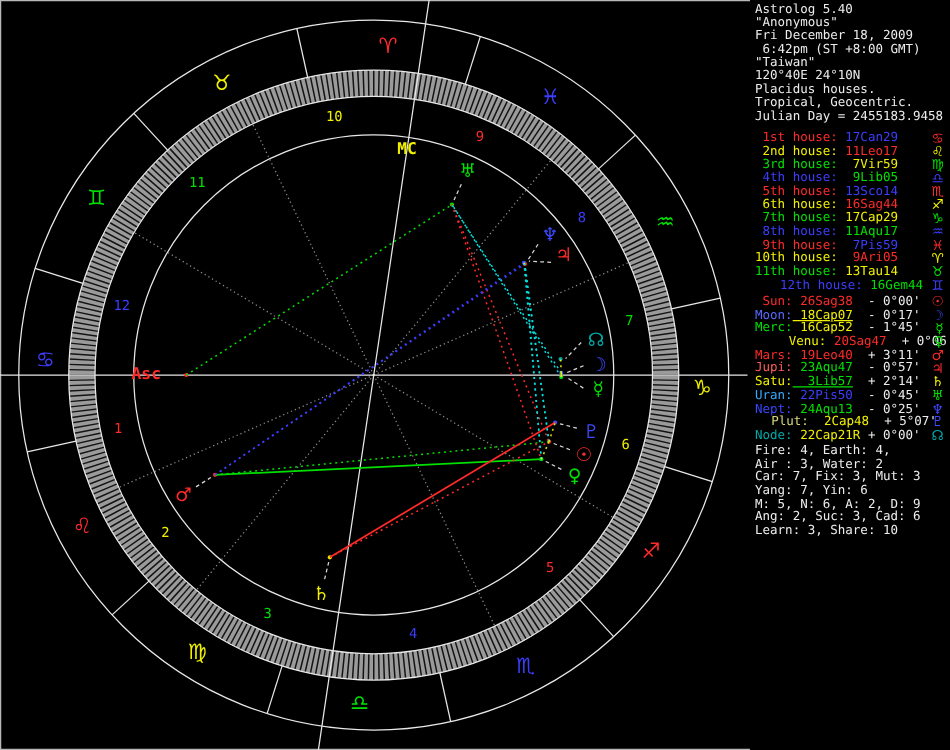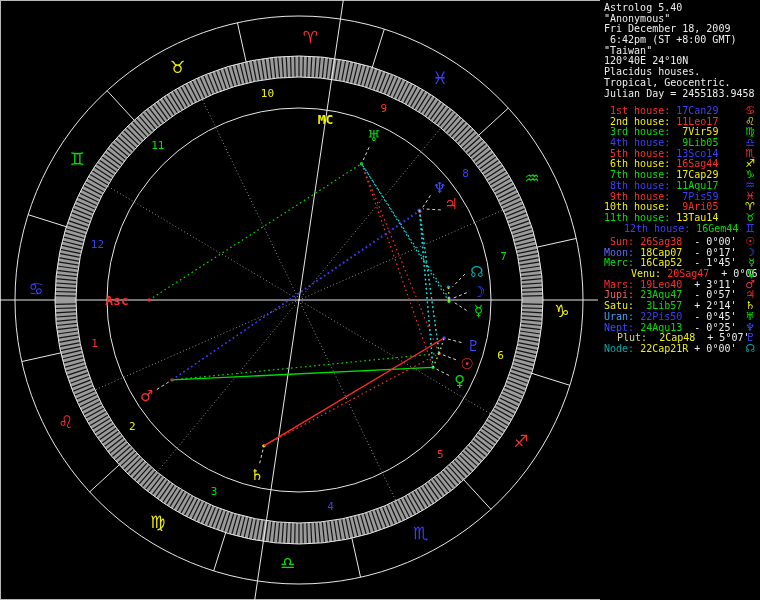--- a/index.html
+++ b/index.html
@@ -154,26 +154,35 @@
         <div class="prow"><span style="color: rgb(240, 240, 0);"> 6th house:</span><span style="color: rgb(255, 42, 42);"> 16Sag44</span><span class="g" style="color: rgb(240, 240, 0);">♐</span></div>
         <div class="prow"><span style="color: rgb(0, 224, 0);"> 7th house:</span><span style="color: rgb(240, 240, 0);"> 17Cap29</span><span class="g" style="color: rgb(0, 224, 0);">♑</span></div>
         <div class="prow"><span style="color: rgb(61, 61, 255);"> 8th house:</span><span style="color: rgb(0, 224, 0);"> 11Aqu17</span><span class="g" style="color: rgb(61, 61, 255);">♒</span></div>
         <div class="prow"><span style="color: rgb(255, 42, 42);"> 9th house:</span><span style="color: rgb(61, 61, 255);">  7Pis59</span><span class="g" style="color: rgb(255, 42, 42);">♓</span></div>
         <div class="prow"><span style="color: rgb(240, 240, 0);">10th house:</span><span style="color: rgb(255, 42, 42);">  9Ari05</span><span class="g" style="color: rgb(240, 240, 0);">♈</span></div>
         <div class="prow"><span style="color: rgb(0, 224, 0);">11th house:</span><span style="color: rgb(240, 240, 0);"> 13Tau14</span><span class="g" style="color: rgb(0, 224, 0);">♉</span></div>
         <div class="prow"><span style="color: rgb(61, 61, 255); margin-left: 20px;">12th house:</span><span style="color: rgb(0, 224, 0);"> 16Gem44</span><span class="g" style="color: rgb(61, 61, 255);">♊</span></div>
       </div>
     <div class="block" id="planet-list">
         <div class="prow"><span style="color: rgb(255, 42, 42);"> Sun:</span><span style="color: rgb(255, 42, 42);"> 26Sag38</span><span style="color: rgb(236, 236, 236);">  - 0°00'</span><span class="g" style="color: rgb(255, 42, 42);">☉</span></div>
-        <div class="prow"><span style="color: rgb(90, 106, 255);">Moon:</span><span style="color: rgb(240, 240, 0);"> 18Cap07</span><span style="color: rgb(236, 236, 236);">  - 0°17'</span><span class="g" style="color: rgb(61, 74, 255);">☽</span></div>
+        <div class="prow"><span style="color: rgb(90, 106, 255);">Moon:</span><span style="color: rgb(240, 240, 0); text-decoration: underline;"> 18Cap07</span><span style="color: rgb(236, 236, 236);">  - 0°17'</span><span class="g" style="color: rgb(61, 74, 255);">☽</span></div>
         <div class="prow"><span style="color: rgb(0, 224, 0);">Merc:</span><span style="color: rgb(240, 240, 0);"> 16Cap52</span><span style="color: rgb(236, 236, 236);">  - 1°45'</span><span class="g" style="color: rgb(0, 224, 0);">☿</span></div>
         <div class="prow"><span style="color: rgb(240, 240, 0); margin-left: 27px;">Venu:</span><span style="color: rgb(255, 42, 42);"> 20Sag47</span><span style="color: rgb(236, 236, 236);">  + 0°06'</span><span class="g" style="color: rgb(0, 224, 0);">♀</span></div>
         <div class="prow"><span style="color: rgb(255, 42, 42);">Mars:</span><span style="color: rgb(255, 42, 42);"> 19Leo40</span><span style="color: rgb(236, 236, 236);">  + 3°11'</span><span class="g" style="color: rgb(255, 42, 42);">♂</span></div>
         <div class="prow"><span style="color: rgb(255, 92, 92);">Jupi:</span><span style="color: rgb(0, 224, 0);"> 23Aqu47</span><span style="color: rgb(236, 236, 236);">  - 0°57'</span><span class="g" style="color: rgb(255, 42, 42);">♃</span></div>
-        <div class="prow"><span style="color: rgb(240, 240, 0); text-align: right;">Satu:</span><span style="color: rgb(0, 224, 0);">  3Lib57</span><span style="color: rgb(236, 236, 236);">  + 2°14'</span><span class="g" style="color: rgb(240, 240, 0);">♄</span></div>
+        <div class="prow"><span style="color: rgb(240, 240, 0); text-align: right;">Satu:</span><span style="color: rgb(0, 224, 0); text-decoration: underline;">  3Lib57</span><span style="color: rgb(236, 236, 236);">  + 2°14'</span><span class="g" style="color: rgb(240, 240, 0);">♄</span></div>
         <div class="prow"><span style="color: rgb(56, 168, 255);">Uran:</span><span style="color: rgb(61, 61, 255);"> 22Pis50</span><span style="color: rgb(236, 236, 236);">  - 0°45'</span><span class="g" style="color: rgb(0, 224, 0);">♅</span></div>
         <div class="prow"><span style="color: rgb(56, 70, 255); text-align: center;">Nept:</span><span style="color: rgb(0, 224, 0);"> 24Aqu13</span><span style="color: rgb(236, 236, 236);">  - 0°25'</span><span class="g" style="color: rgb(61, 74, 255);">♆</span></div>
         <div class="prow"><span style="color: rgb(214, 214, 122); margin-left: 13px;">Plut:</span><span style="color: rgb(240, 240, 0);">  2Cap48</span><span style="color: rgb(236, 236, 236);">  + 5°07'</span><span class="g" style="color: rgb(61, 74, 255);">♇</span></div>
         <div class="prow"><span style="color: rgb(0, 168, 168);">Node:</span><span style="color: rgb(240, 240, 0);"> 22Cap21R</span><span style="color: rgb(236, 236, 236);"> + 0°00'</span><span class="g" style="color: rgb(0, 168, 168);">☊</span></div>
       </div>
 
+    <div class="block" id="stats">
+      <div class="pline">Fire: 4, Earth: 4,</div>
+      <div class="pline">Air : 3, Water: 2</div>
+      <div class="pline">Car: 7, Fix: 3, Mut: 3</div>
+      <div class="pline">Yang: 7, Yin: 6</div>
+      <div class="pline">M: 5, N: 6, A: 2, D: 9</div>
+      <div class="pline">Ang: 2, Suc: 3, Cad: 6</div>
+      <div class="pline">Learn: 3, Share: 10</div>
+    </div>
   </div>
 </div>
 
 </body></html>

